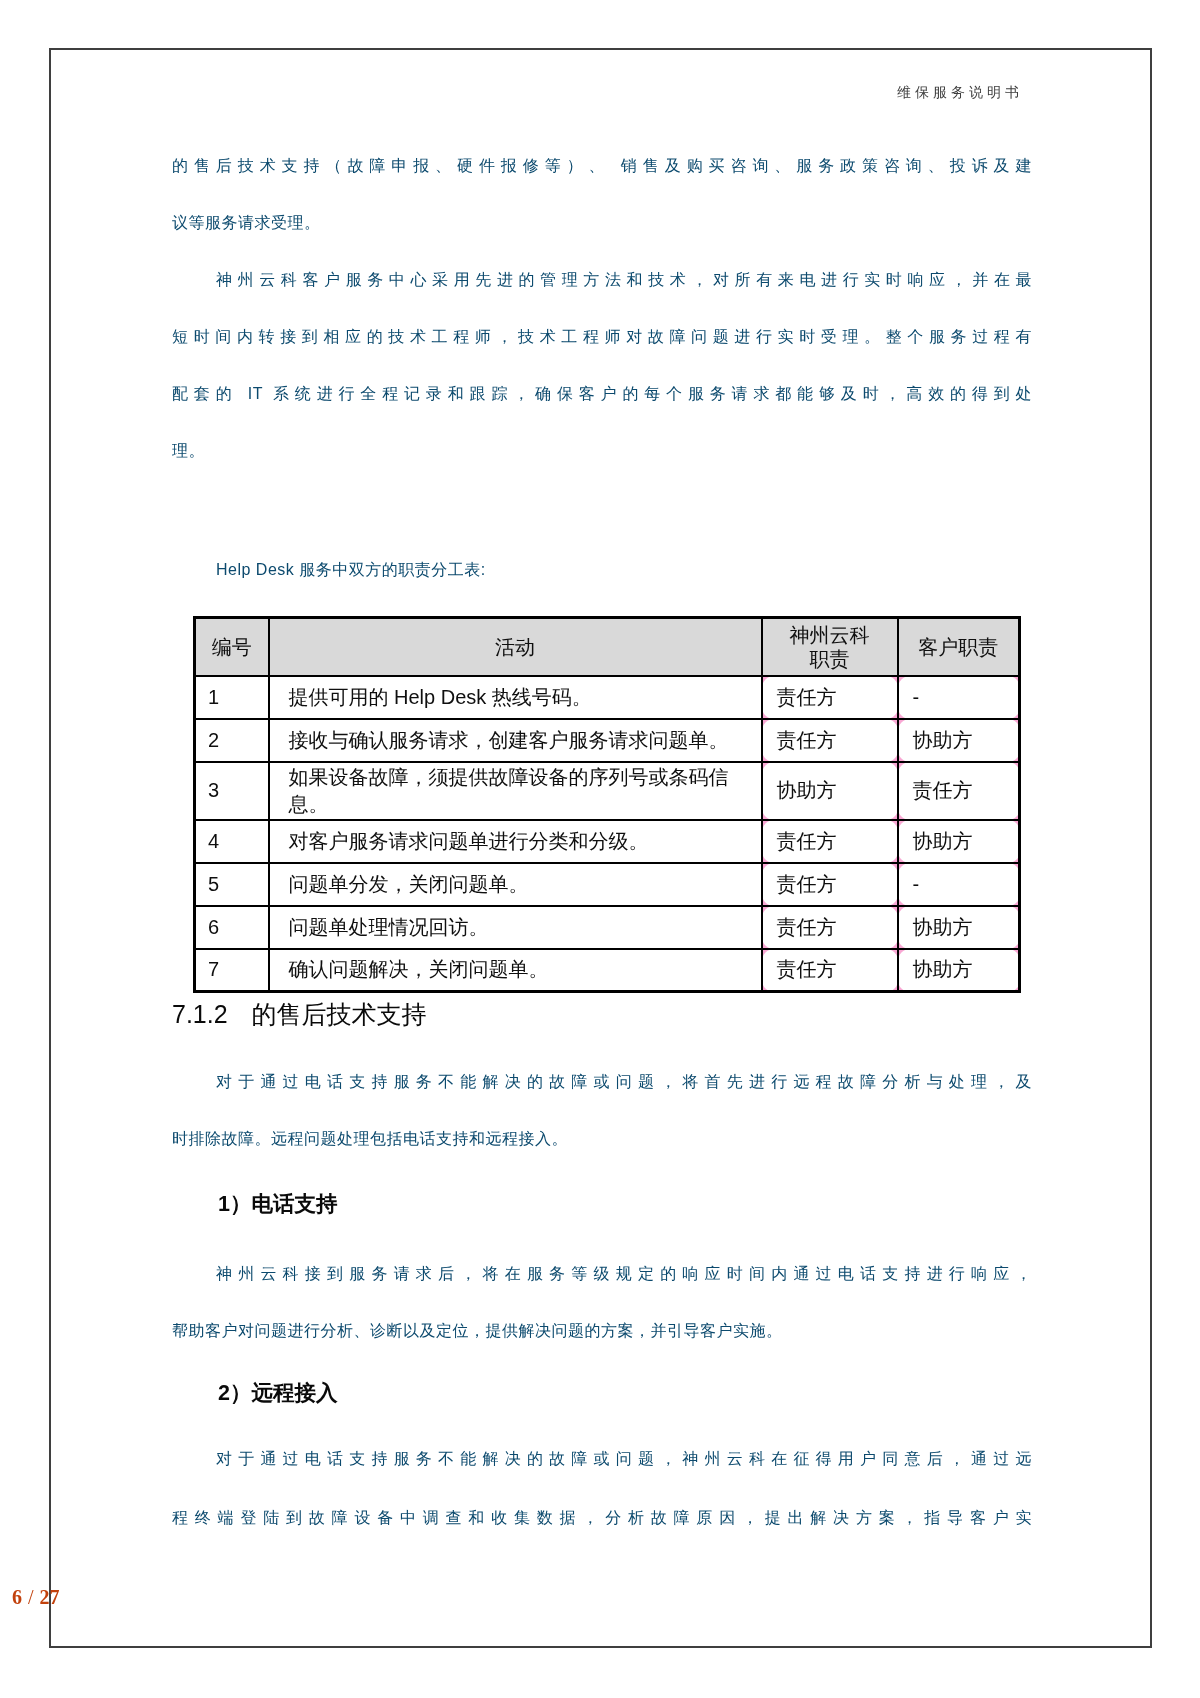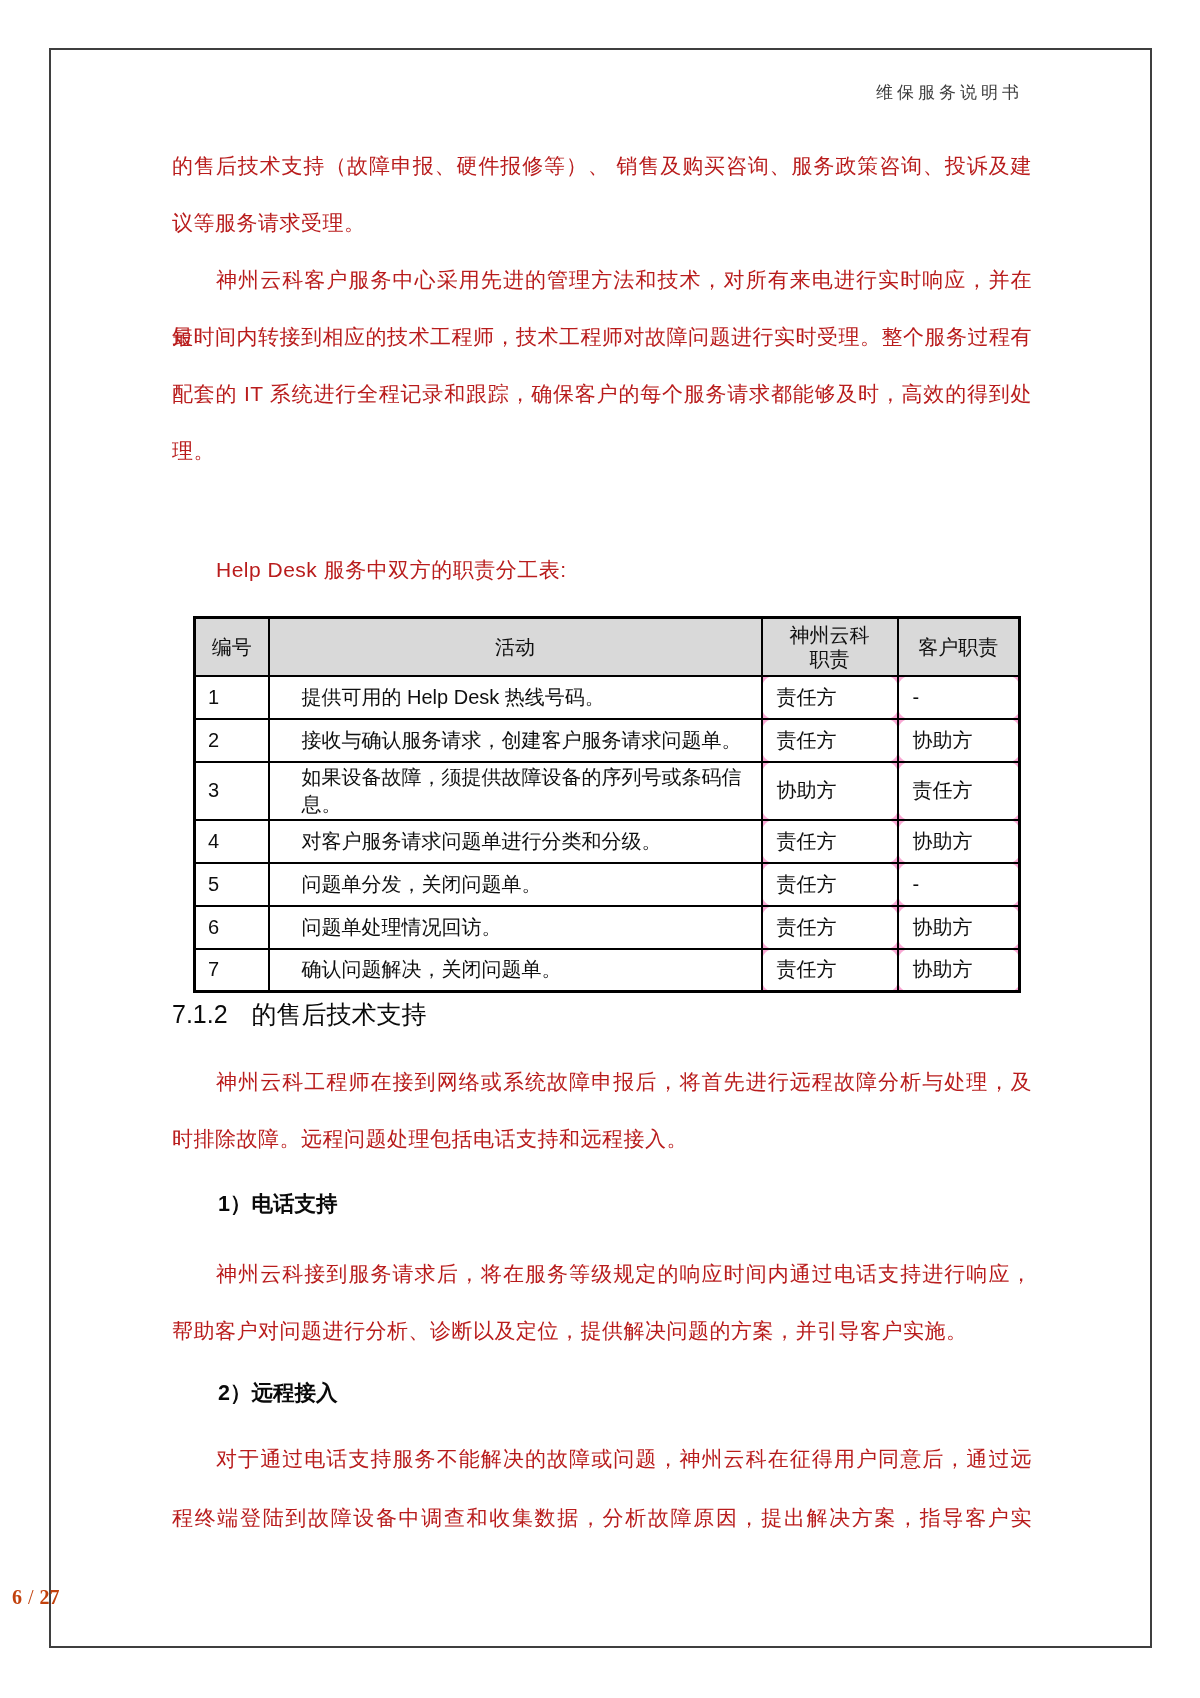--- a/index.html
+++ b/index.html
@@ -16,35 +16,35 @@
     left: 49px; top: 48px;
     width: 1103px; height: 1600px;
     border: 2px solid #3f3f3f;
     box-sizing: border-box;
     pointer-events: none;
   }
   .doc-header {
     position: absolute;
     top: 80px; right: 177px;
     font-family: "Liberation Serif", "DejaVu Serif", serif;
-    font-size: 17px;
+    font-size: 14px;
     letter-spacing: 4px;
     color: #3d3d3d;
     line-height: 26px;
   }
   .bodyline {
     position: absolute;
     left: 172px;
     width: 860px;
     height: 57px;
     line-height: 57px;
-    font-size: 21px;
+    font-size: 16px;
     letter-spacing: 0.5px;
     white-space: nowrap;
-    color: #b91c1c;
+    color: #0c4a6e;
   }
   .fill {
     white-space: normal;
     text-align: justify;
     text-align-last: justify;
   }
   .ind { text-indent: 44px; }
   .subhead {
     position: absolute;
     left: 172px;
@@ -89,21 +89,21 @@
     vertical-align: middle;
     line-height: 24px;
     padding: 0 4px;
   }
   table.resp tbody td {
     height: 43px;
     vertical-align: middle;
     background: #ffffff;
   }
   td.c-no { padding-left: 12px; }
-  td.c-act { padding-left: 32px; }
+  td.c-act { padding-left: 19px; }
   td.c-resp { padding-left: 14px; border-radius: 12px; }
   .footer {
     position: absolute;
     left: 12px; top: 1580px;
     width: 100%;
     text-align: left;
     font-family: "Liberation Serif", "DejaVu Serif", serif;
     font-size: 20px;
     font-weight: bold;
     line-height: 34px;
@@ -187,21 +187,21 @@
       <td class="c-resp">责任方</td>
       <td class="c-resp">协助方</td>
     </tr>
   </tbody>
 </table>
 
 <div class="section-heading">
   <span class="sec-num">7.1.2</span><span class="sec-title">的售后技术支持</span>
 </div>
 
-<div class="bodyline fill ind" style="top:1053px">神州云科工程师在接到网络或系统故障申报后，将首先进行远程故障分析与处理，及</div>
+<div class="bodyline fill ind" style="top:1053px">对于通过电话支持服务不能解决的故障或问题，将首先进行远程故障分析与处理，及</div>
 <div class="bodyline" style="top:1110px">时排除故障。远程问题处理包括电话支持和远程接入。</div>
 
 <div class="subhead" style="top:1176px">1）电话支持</div>
 
 <div class="bodyline fill ind" style="top:1245px">神州云科接到服务请求后，将在服务等级规定的响应时间内通过电话支持进行响应，</div>
 <div class="bodyline" style="top:1302px">帮助客户对问题进行分析、诊断以及定位，提供解决问题的方案，并引导客户实施。</div>
 
 <div class="subhead" style="top:1365px">2）远程接入</div>
 
 <div class="bodyline fill ind" style="top:1430px">对于通过电话支持服务不能解决的故障或问题，神州云科在征得用户同意后，通过远</div>

